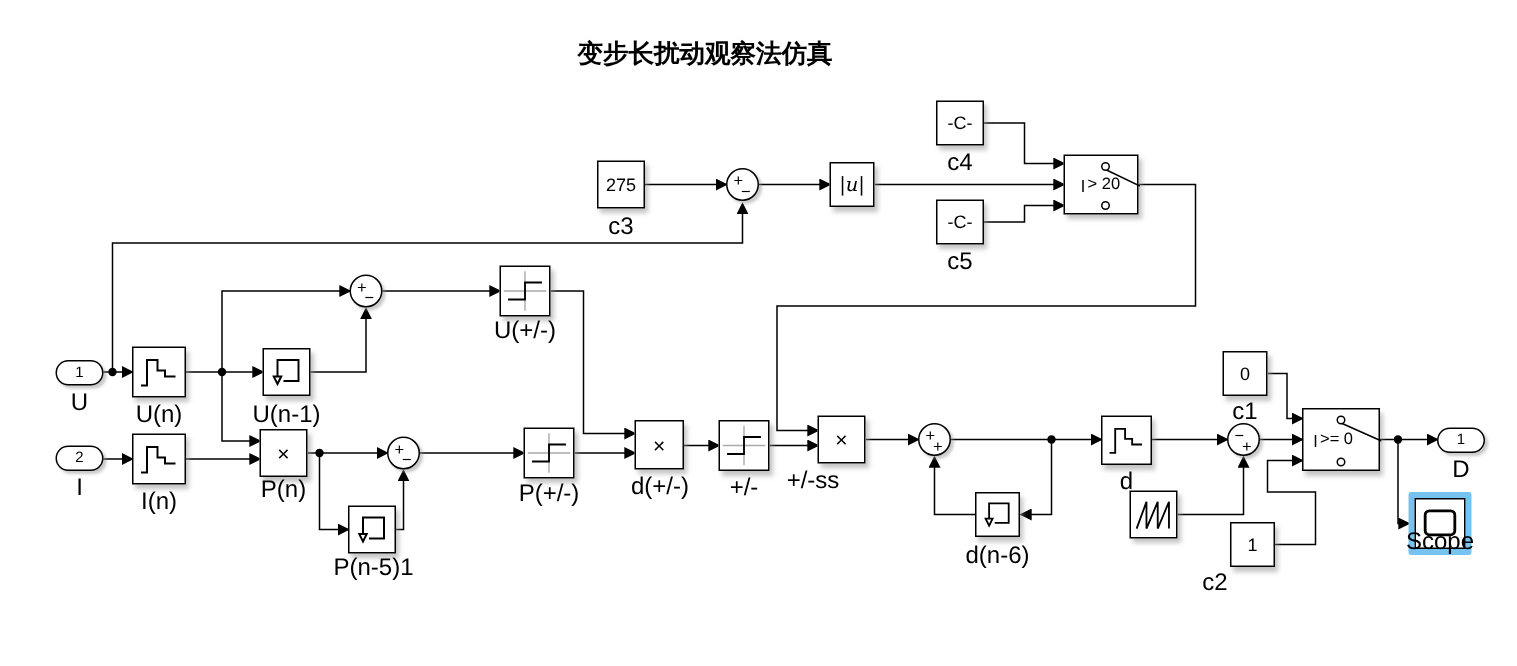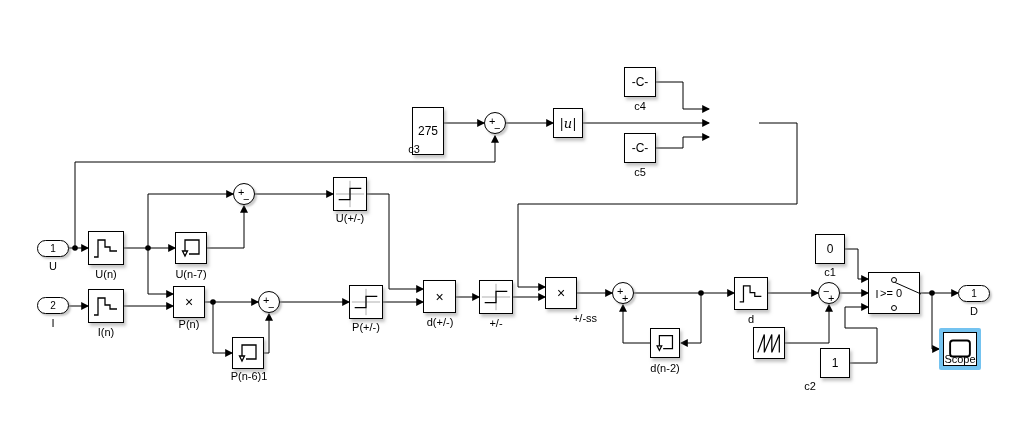--- a/index.html
+++ b/index.html
@@ -9,41 +9,42 @@
   .blk{position:absolute;box-sizing:border-box;background:#fff;border:1px solid #000;
        box-shadow:2px 3px 3px rgba(150,150,150,.55);display:flex;align-items:center;
        justify-content:center;z-index:2;}
   .oval{position:absolute;box-sizing:border-box;background:#fff;border:1px solid #000;
         border-radius:9px;box-shadow:2px 2px 2px rgba(150,150,150,.5);display:flex;
         align-items:center;justify-content:center;font-size:10px;z-index:2;}
   .sum{position:absolute;box-sizing:border-box;width:22px;height:22px;background:#fff;
        border:1px solid #000;border-radius:50%;box-shadow:2px 2px 2px rgba(150,150,150,.5);z-index:2;}
   .sum .sa{position:absolute;left:4px;top:3px;font-size:11px;line-height:1;}
   .sum .sb{position:absolute;left:9px;top:10px;font-size:11px;line-height:1;}
-  .lbl{position:absolute;transform:translateX(-50%);font-size:11px;line-height:1.1;
+  .lbl{position:absolute;transform:translateX(-50%);font-size:16px;line-height:1.1;
        white-space:nowrap;z-index:2;}
   .val{font-size:12px;}
   .op{font-size:14px;}
   .absval{font-family:"DejaVu Serif",serif;font-style:italic;font-size:13px;}
   .icon{display:block;}
   .icon path,.icon polyline{fill:none;stroke:#000;stroke-width:1.3;}
   .icon .ax{stroke:#aaa;stroke-width:1;}
   .swsvg{position:absolute;left:0;top:0;}
   .swsvg line{stroke:#000;stroke-width:1;}
   .swsvg circle{fill:#fff;stroke:#000;stroke-width:1;}
   .swtext{position:absolute;top:50%;transform:translateY(-50%);font-size:11px;white-space:nowrap;}
   #title{position:absolute;left:370px;top:24px;width:200px;text-align:center;
          font-size:17px;font-weight:bold;z-index:2;}
   .scope-sel{position:absolute;z-index:1;border-radius:2px;}
 </style>
 </head>
 <body>
 
 <div id="canvas">
 
+  <div id="title">变步长扰动观察法仿真</div>
 
   <svg id="wires" width="1011" height="444">
     <defs>
       <marker id="arr" viewBox="0 0 10 10" refX="8.5" refY="5" markerWidth="8" markerHeight="8" orient="auto-start-reverse">
         <path d="M0,0 L10,5 L0,10 z" fill="#000"></path>
       </marker>
     </defs>
     <g stroke="#000" stroke-width="1" fill="none">
       <path d="M69,248 H88" marker-end="url(#arr)"></path>
       <path d="M75,248 V162 H495 V136" marker-end="url(#arr)"></path>
@@ -105,41 +106,41 @@
     </svg>
   </div>
   <div class="lbl" style="left:106px;top:268px">U(n)</div>
 
   <div class="blk" style="left:175px;top:232px;width:32px;height:32px">
     <svg class="icon" width="30" height="30" viewBox="0 0 30 30">
       <path d="M9,18 V7 H23 V21 H13"></path>
       <path d="M6.5,18 L11.5,18 L9,23 Z" fill="#fff"></path>
     </svg>
   </div>
-  <div class="lbl" style="left:191px;top:268px">U(n-7)</div>
+  <div class="lbl" style="left:191px;top:268px">U(n-1)</div>
 
   <div class="blk" style="left:88px;top:289px;width:36px;height:34px">
     <svg class="icon" width="34" height="32" viewBox="0 0 34 32">
       <path d="M5,25 H9 V8 H16 V15 H21 V19 H28"></path>
     </svg>
   </div>
   <div class="lbl" style="left:106px;top:326px">I(n)</div>
 
   <div class="blk" style="left:173px;top:286px;width:32px;height:32px">
     <span class="op">×</span>
   </div>
   <div class="lbl" style="left:189px;top:318px">P(n)</div>
 
   <div class="blk" style="left:232px;top:337px;width:32px;height:32px">
     <svg class="icon" width="30" height="30" viewBox="0 0 30 30">
       <path d="M9,18 V7 H23 V21 H13"></path>
       <path d="M6.5,18 L11.5,18 L9,23 Z" fill="#fff"></path>
     </svg>
   </div>
-  <div class="lbl" style="left:249px;top:370px">P(n-6)1</div>
+  <div class="lbl" style="left:249px;top:370px">P(n-5)1</div>
 
   <div class="sum" style="left:233px;top:183px">
     <span class="sa">+</span>
     <span class="sb">−</span>
   </div>
   <div class="sum" style="left:258px;top:291px">
     <span class="sa">+</span>
     <span class="sb">−</span>
   </div>
   <div class="sum" style="left:484px;top:112px">
@@ -183,62 +184,71 @@
   <div class="lbl" style="left:496px;top:317px">+/-</div>
 
   <div class="blk" style="left:423px;top:280px;width:33px;height:33px">
     <span class="op">×</span>
   </div>
   <div class="lbl" style="left:440px;top:316px">d(+/-)</div>
 
   <div class="blk" style="left:545px;top:277px;width:32px;height:32px">
     <span class="op">×</span>
   </div>
-  <div class="lbl" style="left:585px;top:312px">+/-ss</div>
+  <div class="lbl" style="left:542px;top:312px">+/-ss</div>
 
   <div class="blk" style="left:650px;top:328px;width:30px;height:30px">
     <svg class="icon" width="28" height="28" viewBox="0 0 30 30">
       <path d="M9,18 V7 H23 V21 H13"></path>
       <path d="M6.5,18 L11.5,18 L9,23 Z" fill="#fff"></path>
     </svg>
   </div>
-  <div class="lbl" style="left:665px;top:362px">d(n-2)</div>
+  <div class="lbl" style="left:665px;top:362px">d(n-6)</div>
 
   <div class="blk" style="left:734px;top:277px;width:34px;height:33px">
     <svg class="icon" width="32" height="31" viewBox="0 0 34 32">
       <path d="M5,25 H9 V8 H16 V15 H21 V19 H28"></path>
     </svg>
   </div>
   <div class="lbl" style="left:751px;top:313px">d</div>
 
   <div class="blk" style="left:753px;top:327px;width:32px;height:32px">
     <svg class="icon" width="30" height="30" viewBox="0 0 32 32">
       <path d="M4,26 L11,7 V26 L19,7 V26 L27,7 V26"></path>
     </svg>
   </div>
 
-  <div class="blk" style="left:412px;top:107px;width:32px;height:48px">
+  <div class="blk" style="left:398px;top:107px;width:32px;height:32px">
     <span class="val">275</span>
   </div>
   <div class="lbl" style="left:414px;top:143px">c3</div>
 
   <div class="blk" style="left:553px;top:108px;width:30px;height:30px">
     <span class="absval">|u|</span>
   </div>
 
   <div class="blk" style="left:624px;top:67px;width:32px;height:30px">
     <span class="val">-C-</span>
   </div>
   <div class="lbl" style="left:640px;top:100px">c4</div>
 
   <div class="blk" style="left:624px;top:133px;width:32px;height:30px">
     <span class="val">-C-</span>
   </div>
   <div class="lbl" style="left:640px;top:166px">c5</div>
 
+  <div class="blk" style="left:709px;top:103px;width:50px;height:40px">
+    <svg class="swsvg" width="50" height="40">
+      <line x1="12" y1="16" x2="12" y2="24"></line>
+      <line x1="27" y1="9" x2="50" y2="20"></line>
+      <circle cx="27" cy="7" r="2.5"></circle>
+      <circle cx="27" cy="33" r="2.5"></circle>
+    </svg>
+    <span class="swtext" style="left:15px">&gt; 20</span>
+  </div>
 
   <div class="blk" style="left:815px;top:234px;width:30px;height:30px">
     <span class="val">0</span>
   </div>
   <div class="lbl" style="left:830px;top:266px">c1</div>
 
   <div class="blk" style="left:820px;top:348px;width:30px;height:30px">
     <span class="val">1</span>
   </div>
   <div class="lbl" style="left:810px;top:380px">c2</div>

